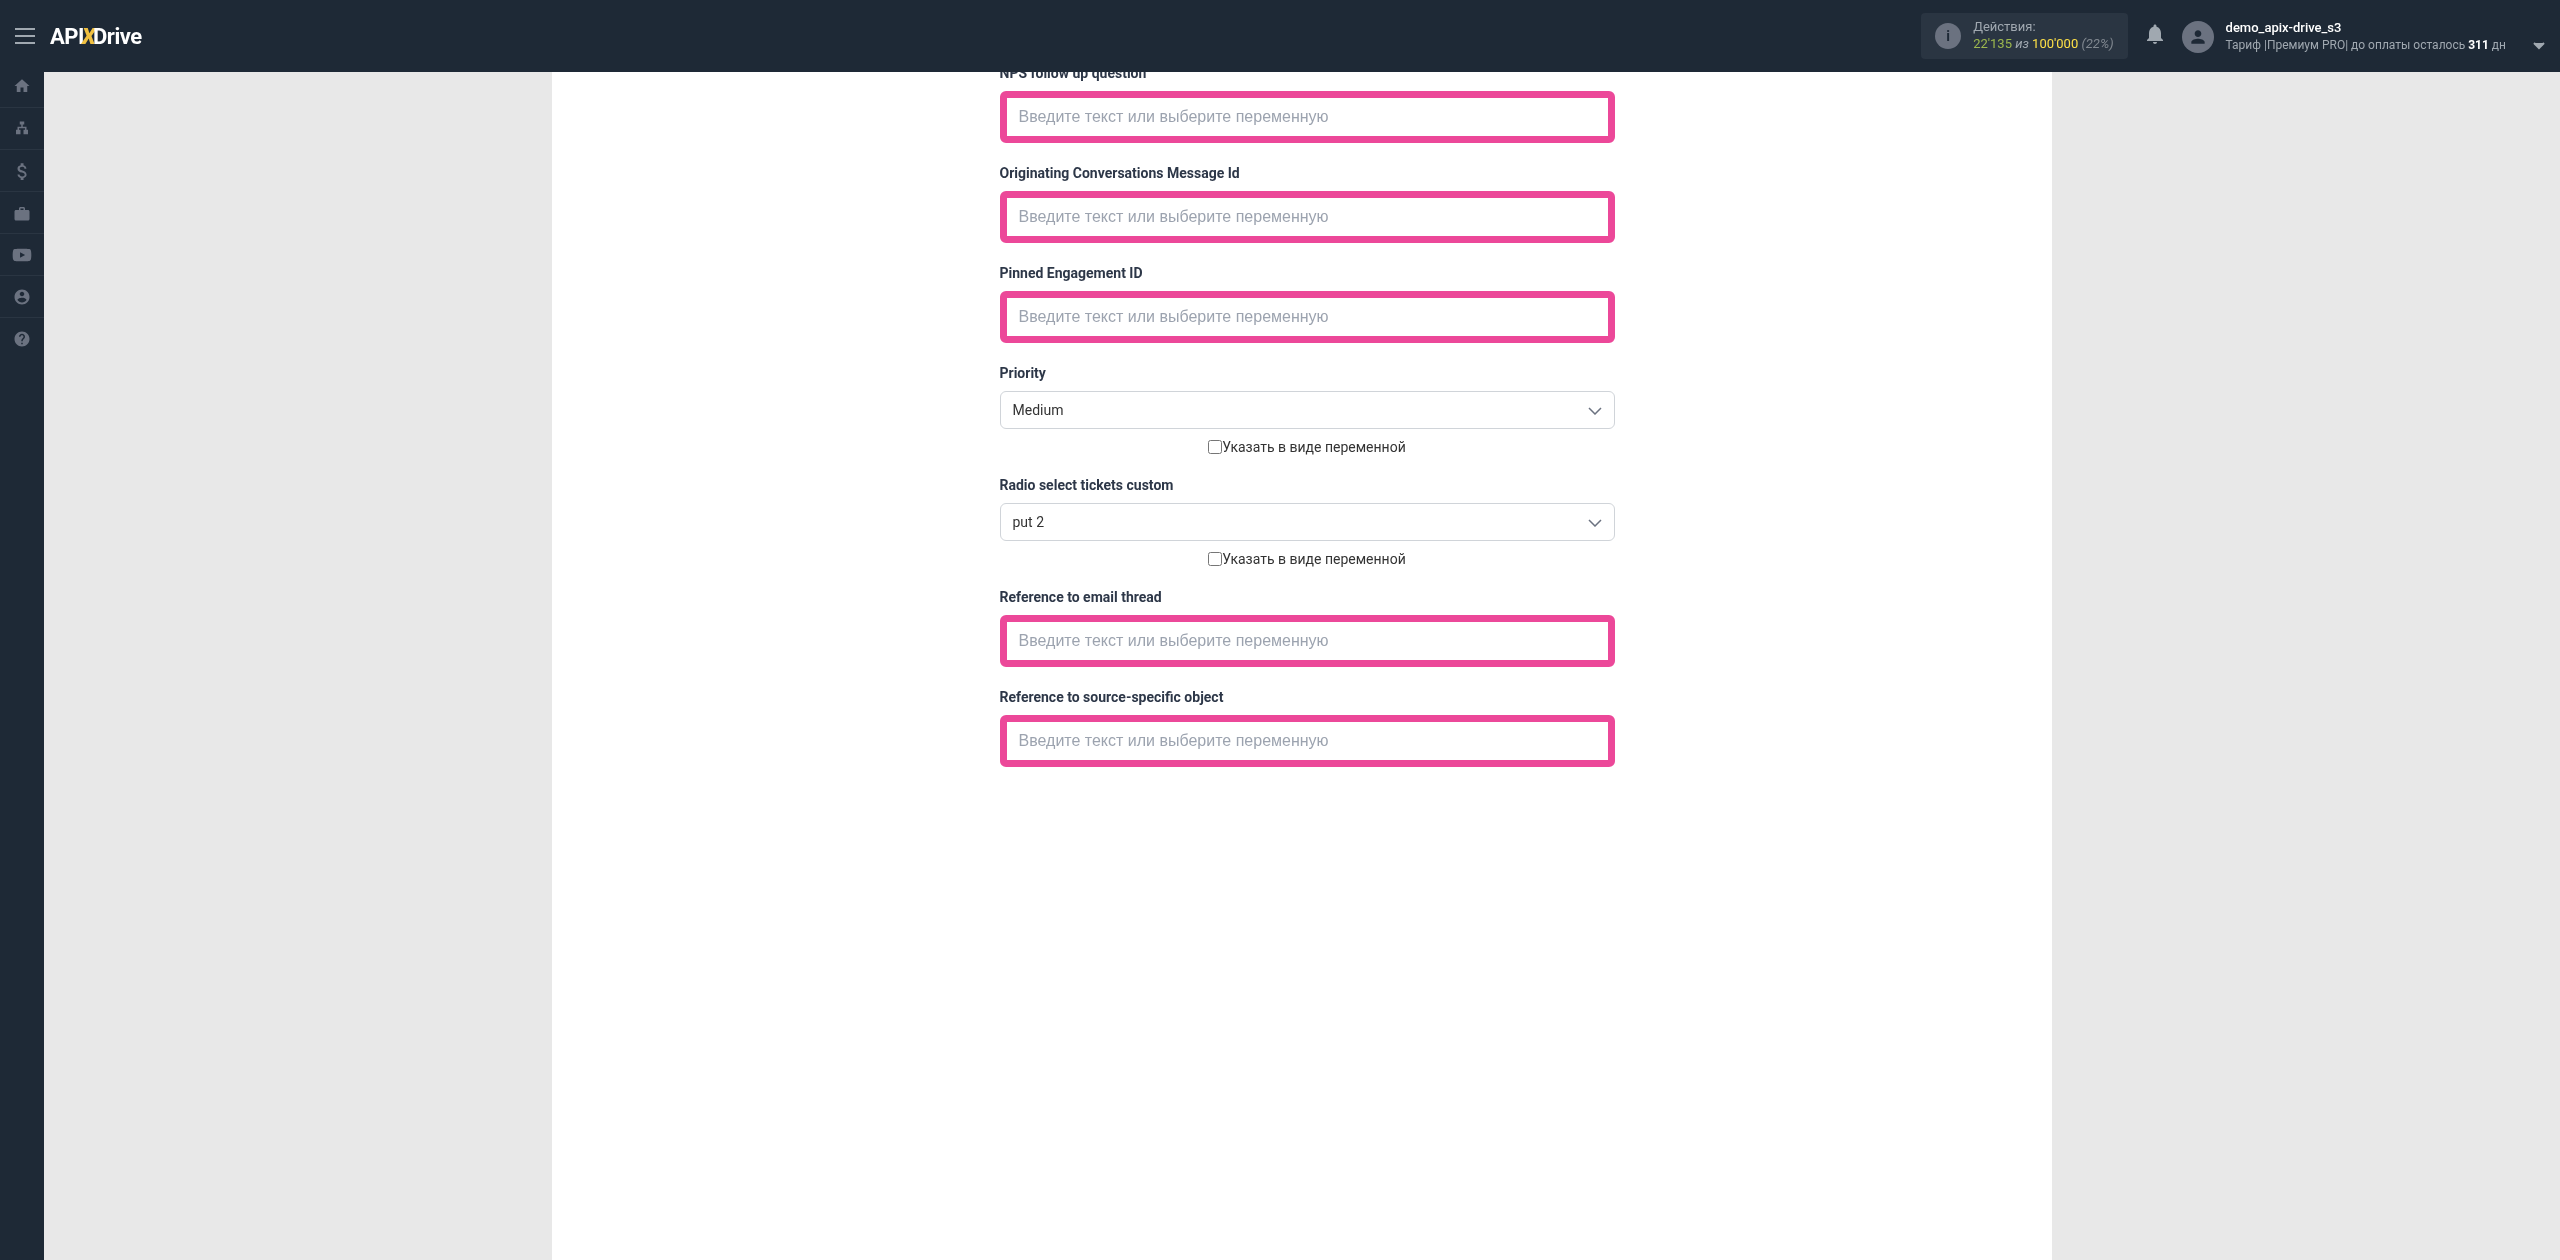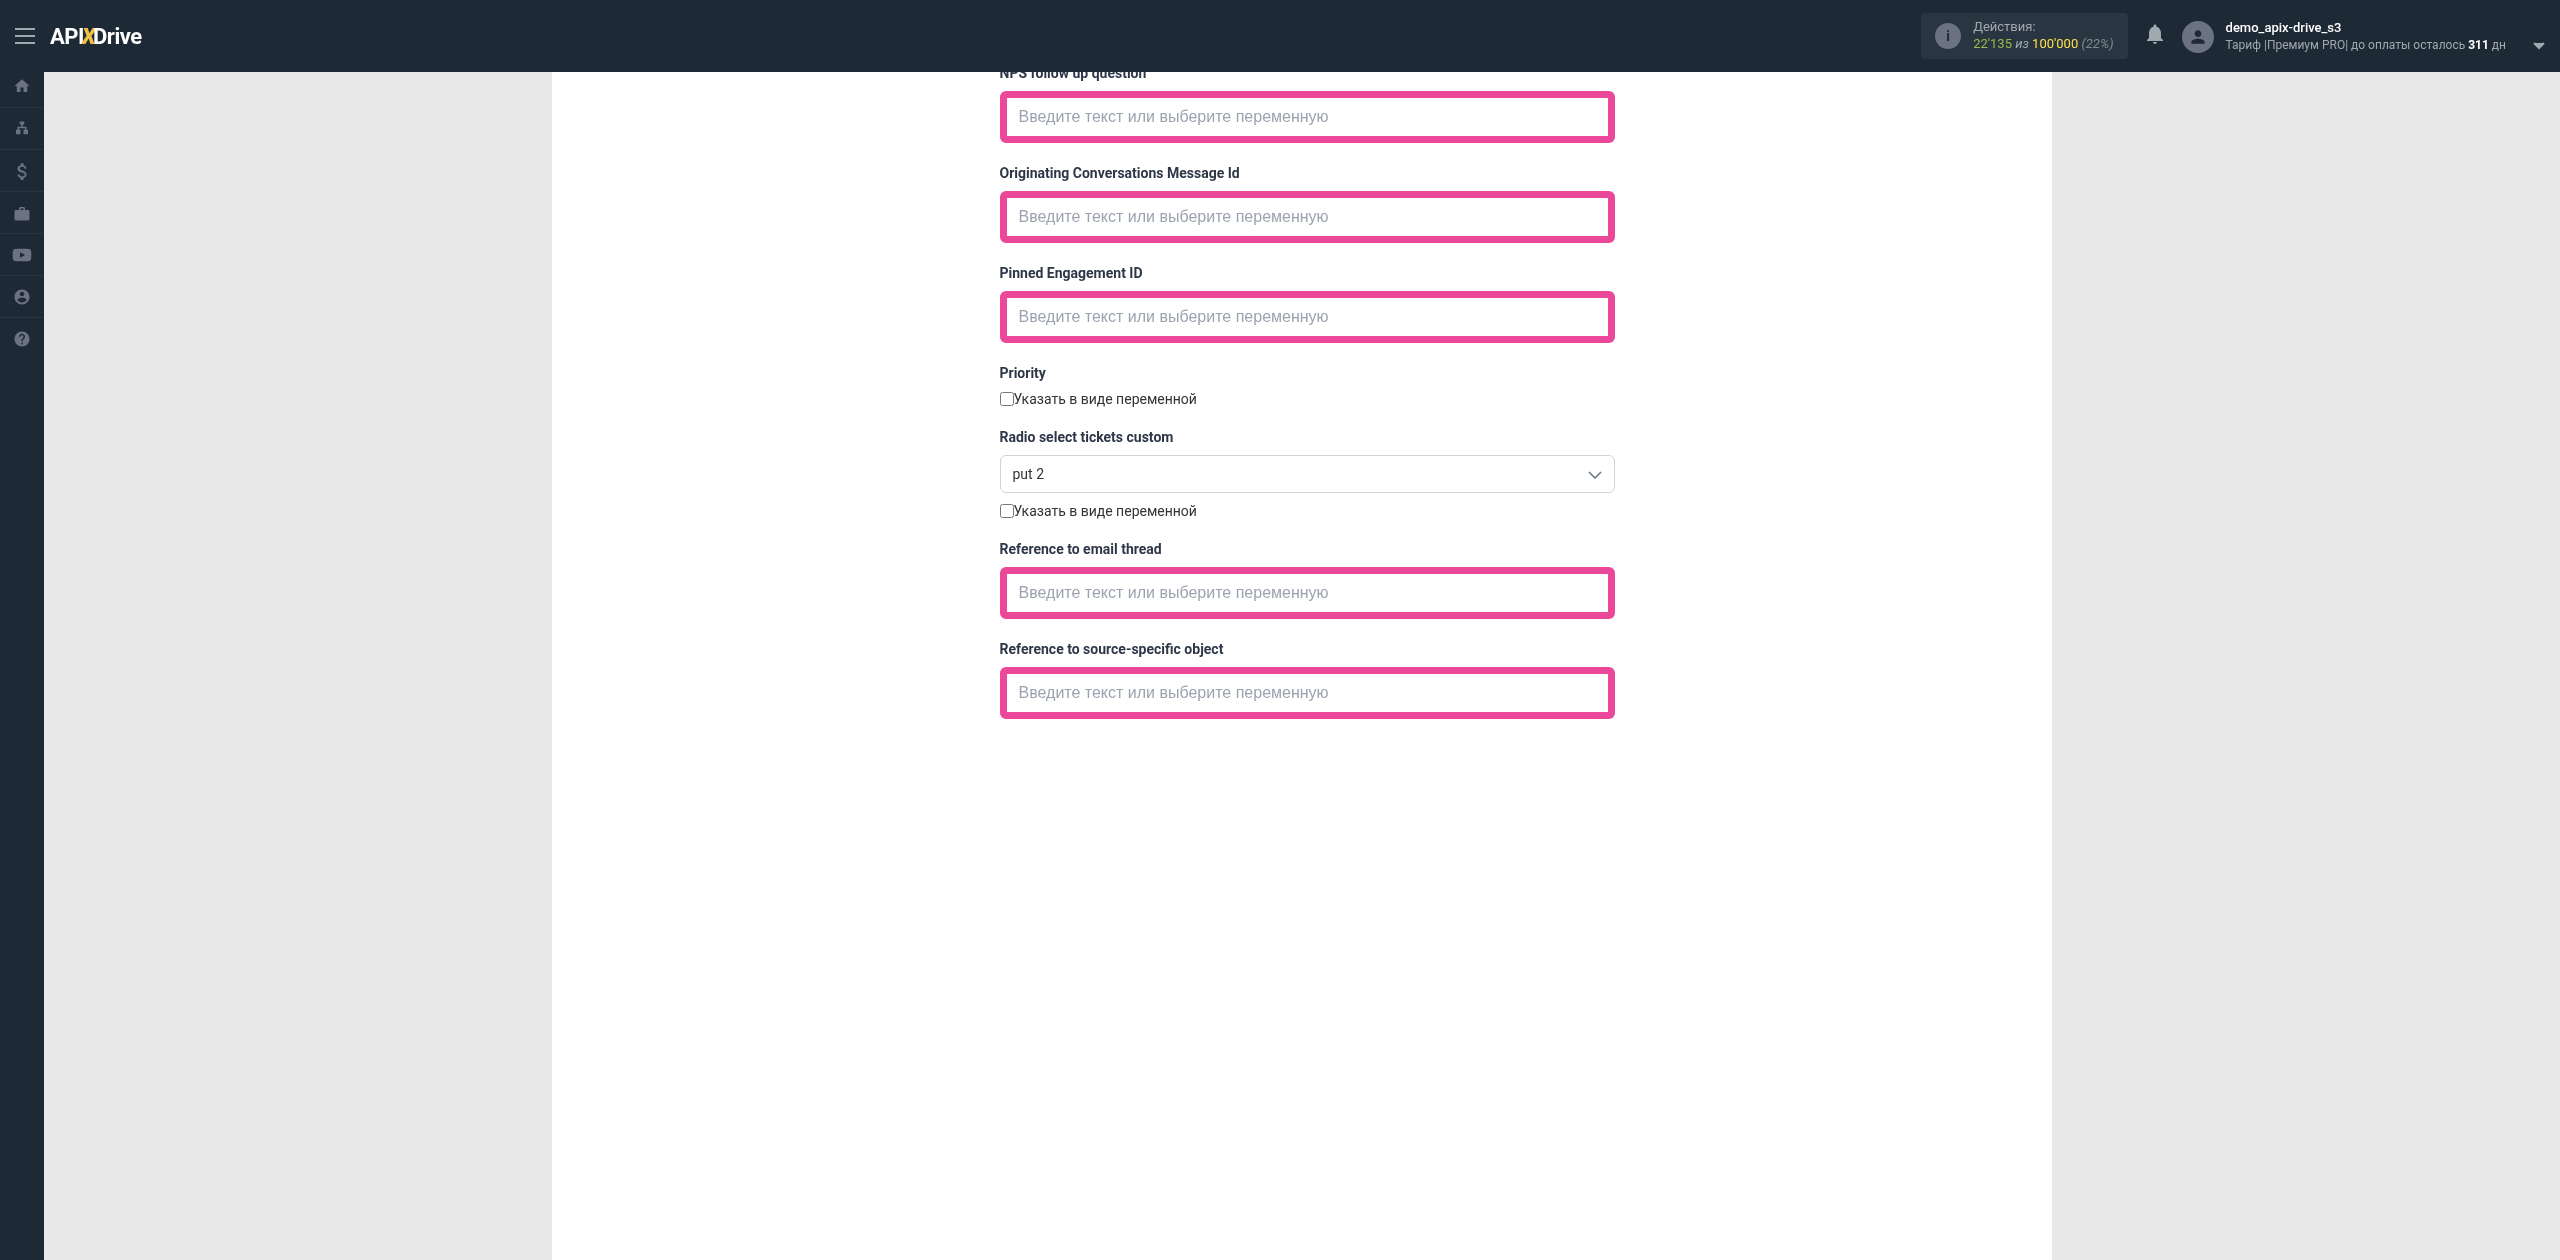--- a/index.html
+++ b/index.html
@@ -255,20 +255,21 @@
       cursor: pointer;
       font-weight: bold;
       color: #4a5568;
       margin-left: 2px;
     }
     .checkbox-row {
       margin-top: 10px;
       display: flex;
       align-items: center;
       gap: 0;
+      justify-content: center;
     }
     .checkbox-row input[type="checkbox"] {
       width: 14px;
       height: 14px;
       cursor: pointer;
     }
     .checkbox-row label {
       font-size: 14px;
       color: #333;
       cursor: pointer;
@@ -380,20 +381,28 @@
         <input type="text" class="form-input" placeholder="Введите текст или выберите переменную" style="">
       </div>
 
       <div class="form-group">
         <label class="form-label">Pinned Engagement ID</label>
         <input type="text" class="form-input" placeholder="Введите текст или выберите переменную" style="">
       </div>
 
       <div class="form-group">
         <label class="form-label">Priority</label>
+        <div class="form-select">
+          <span>Medium</span>
+          <span class="select-chevron">
+            <svg width="14" height="8" viewBox="0 0 14 8">
+                <path d="M1 1l6 6 6-6" stroke="currentColor" stroke-width="1.5" fill="none"></path>
+              </svg>
+          </span>
+        </div>
         <div class="checkbox-row">
           <input type="checkbox" id="cb-priority" style="">
           <label for="cb-priority">Указать в виде переменной</label>
         </div>
       </div>
 
       <div class="form-group">
         <label class="form-label">Radio select tickets custom</label>
         <div class="form-select">
           <span>put 2</span>

